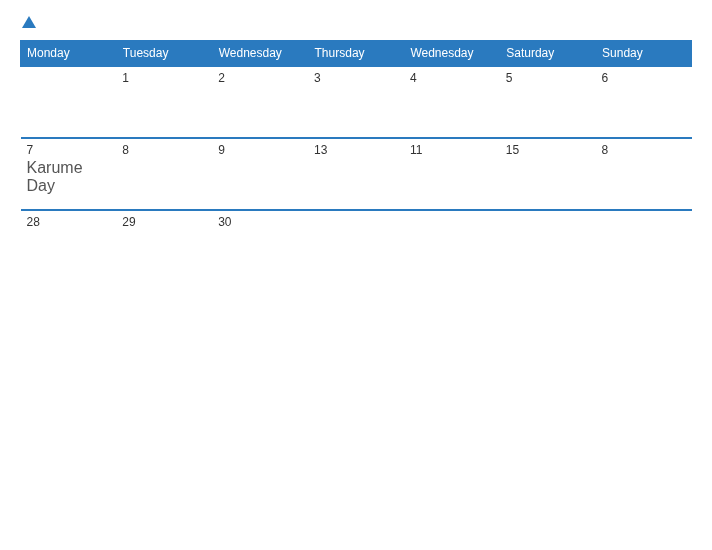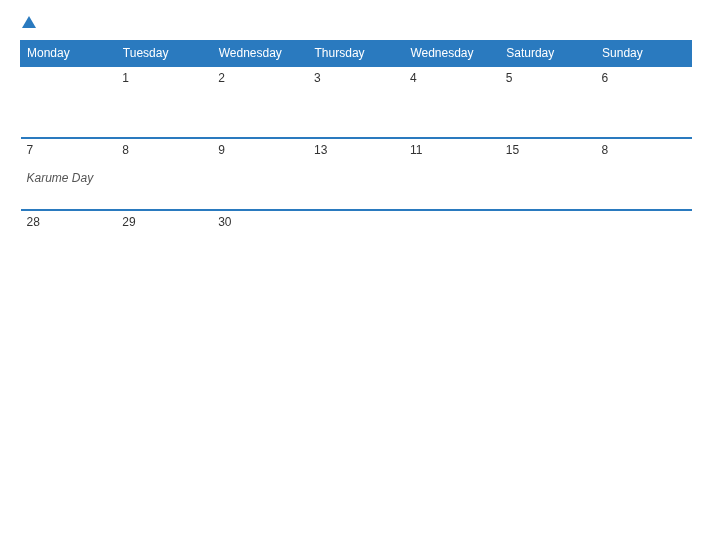--- a/index.html
+++ b/index.html
@@ -90,25 +90,24 @@
       background: #fff;
       border-left: none;
       border-right: none;
     }
     .day-num {
       font-size: 12px;
       color: #333;
       display: block;
     }
     .holiday {
-      font-size: 12px;
+      font-size: 16px;
       color: #555;
       display: block;
-      margin-top: 14px;
-      font-style: italic;
+      margin-top: 2px;
     }
   </style>
 </head>
 <body>
 
 <div class="page">
   <div class="header">
     <div class="logo">
       <span class="logo-general"></span>
       <div class="logo-blue-row">

